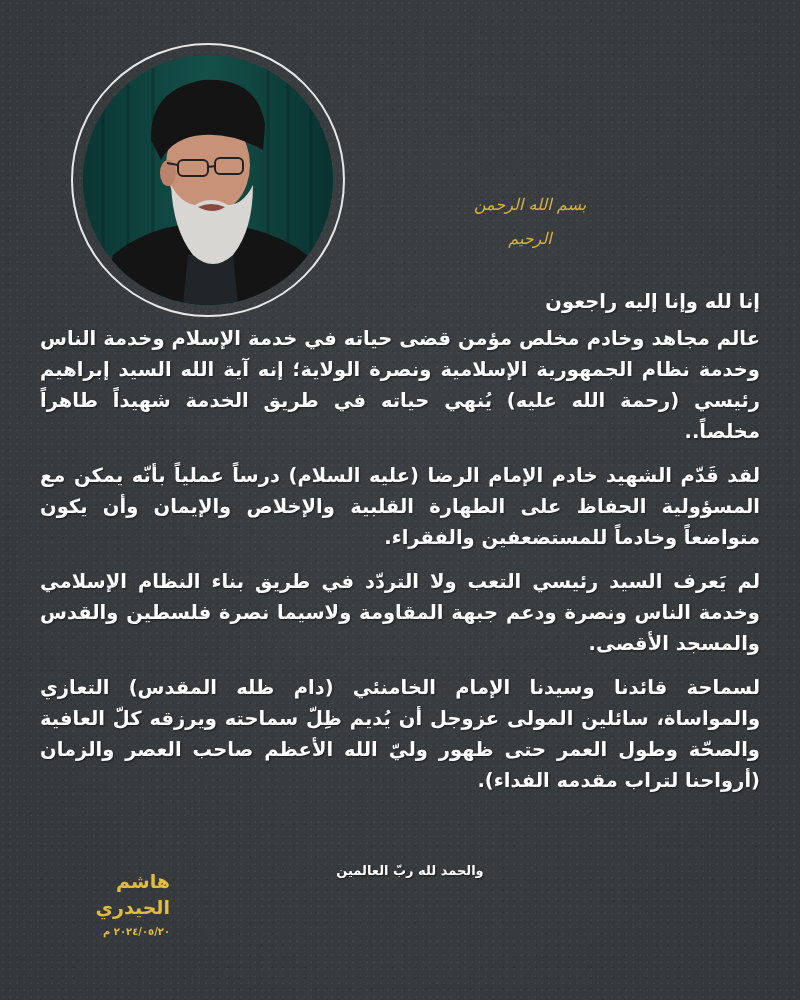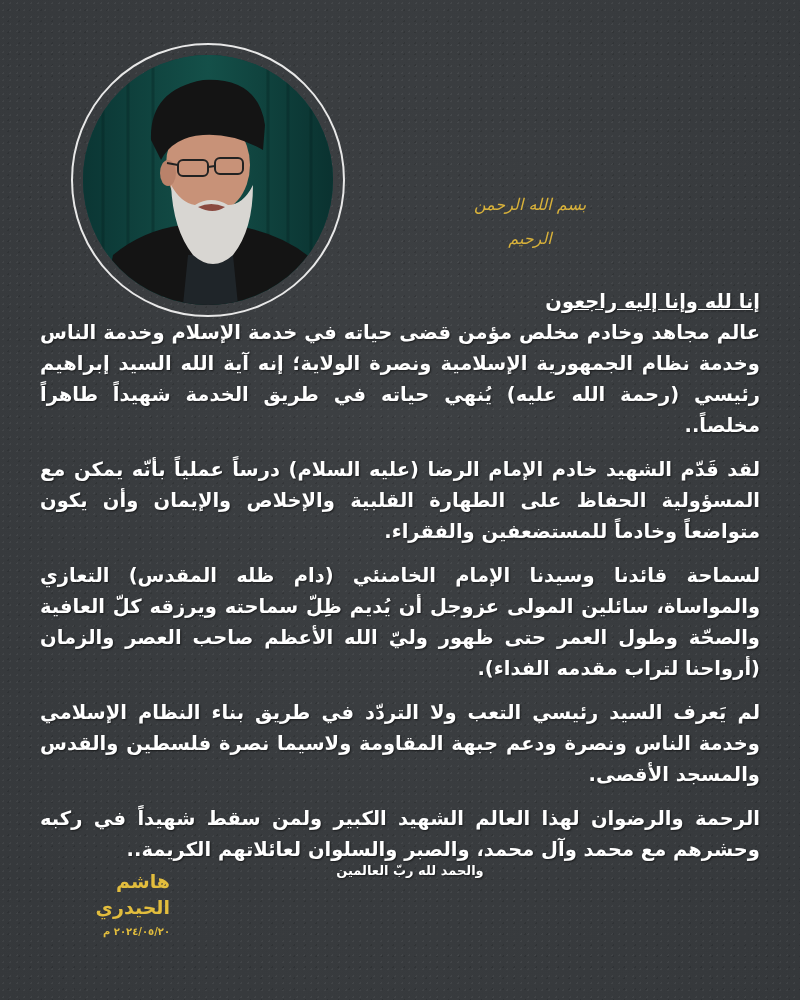--- a/index.html
+++ b/index.html
@@ -150,26 +150,25 @@
     <line x1="95" y1="110" x2="84" y2="108" stroke="#222" stroke-width="2"></line>
 
     <path d="M88 130 Q90 175 110 200 Q130 218 150 200 Q170 175 170 130 Q160 150 145 150 Q128 140 112 150 Q98 148 88 130 Z" fill="#d8d6d2"></path>
     <path d="M115 152 Q128 146 142 152 Q130 160 115 152 Z" fill="#8a4a40"></path>
   </svg>
 </div>
 
 <div class="basmala">بسم الله الرحمن الرحيم</div>
 
 <div class="body-text">
-  <p class="para opening-line" style="margin-bottom:0;text-decoration:underline;">إنا لله وإنا إليه راجعون</p>
+  <p class="para opening-line" style="margin-bottom:6px;">إنا لله وإنا إليه راجعون</p>
   <p class="para">عالم مجاهد وخادم مخلص مؤمن قضى حياته في خدمة الإسلام وخدمة الناس وخدمة نظام الجمهورية الإسلامية ونصرة الولاية؛ إنه آية الله السيد إبراهيم رئيسي (رحمة الله عليه) يُنهي حياته في طريق الخدمة شهيداً طاهراً مخلصاً..</p>
   <p class="para">لقد قَدّم الشهيد خادم الإمام الرضا (عليه السلام) درساً عملياً بأنّه يمكن مع المسؤولية الحفاظ على الطهارة القلبية والإخلاص والإيمان وأن يكون متواضعاً وخادماً للمستضعفين والفقراء.</p>
+  <p class="para">لم يَعرف السيد رئيسي التعب ولا التردّد في طريق بناء النظام الإسلامي وخدمة الناس ونصرة ودعم جبهة المقاومة ولاسيما نصرة فلسطين والقدس والمسجد الأقصى.</p>
   <p class="para">لسماحة قائدنا وسيدنا الإمام الخامنئي (دام ظله المقدس) التعازي والمواساة، سائلين المولى عزوجل أن يُديم ظِلّ سماحته ويرزقه كلّ العافية والصحّة وطول العمر حتى ظهور وليّ الله الأعظم صاحب العصر والزمان (أرواحنا لتراب مقدمه الفداء).</p>
-  <p class="para">لم يَعرف السيد رئيسي التعب ولا التردّد في طريق بناء النظام الإسلامي وخدمة الناس ونصرة ودعم جبهة المقاومة ولاسيما نصرة فلسطين والقدس والمسجد الأقصى.</p>
-  <p class="para">الرحمة والرضوان لهذا العالم الشهيد الكبير ولمن سقط شهيداً في ركبه وحشرهم مع محمد وآل محمد، والصبر والسلوان لعائلاتهم الكريمة..</p>
 </div>
 
 <div class="closing">والحمد لله ربّ العالمين</div>
 
 <div class="signature">
   <span class="signature-name">هاشم الحيدري</span>
   <span class="signature-date">٢٠٢٤/٠٥/٢٠ م</span>
 </div>
 
 </body></html>

